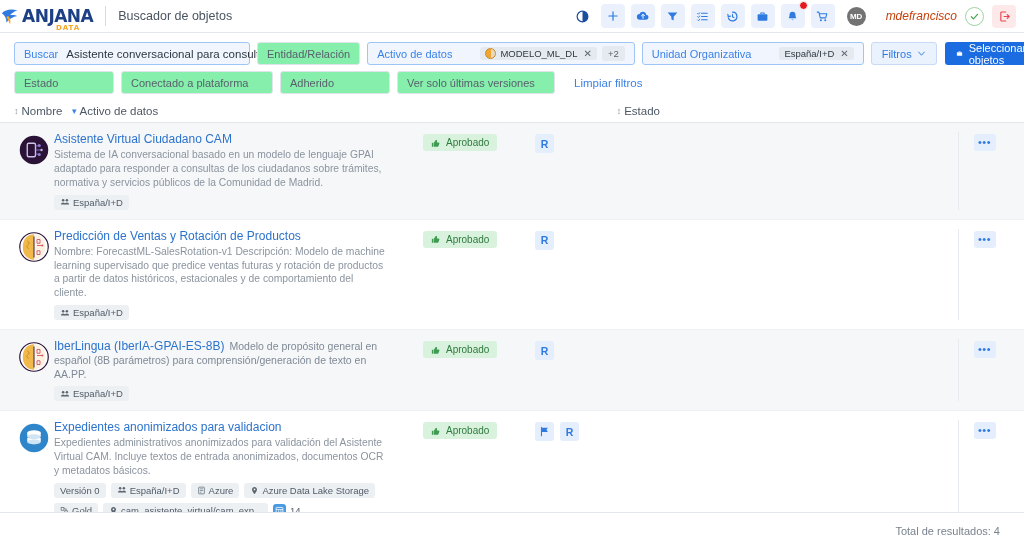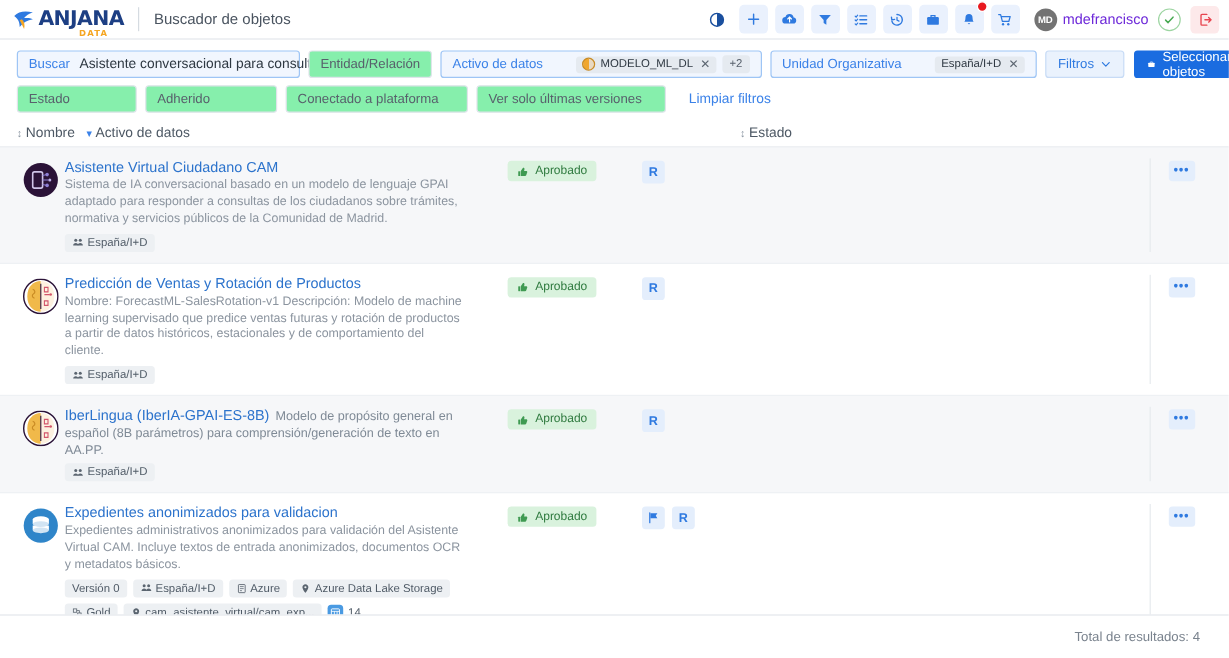--- a/index.html
+++ b/index.html
@@ -13,21 +13,21 @@
     overflow: hidden;
     position: relative;
   }
 
   
   .header {
     height: 33px;
     display: flex; align-items: center;
     border-bottom: 1px solid #e3e7eb;
     background: #fff;
-    padding: 0 8px 0 10px;
+    padding: 0 8px 0 0;
   }
   .brand { display: flex; align-items: center; gap: 0; }
   .brand-logo { display: flex; align-items: center; }
   .logo-bird { width: 22px; height: 22px; }
   .logo-word {
     font-family: "DejaVu Sans", sans-serif;
     font-weight: bold;
     font-size: 17px;
     color: #1d3f84;
     letter-spacing: -0.5px;
@@ -57,24 +57,24 @@
   .notif-dot {
     position: absolute; top: -3px; right: -3px;
     width: 9px; height: 9px; border-radius: 50%;
     background: #e8181f; border: 1px solid #fff;
   }
   .avatar {
     width: 19px; height: 19px; border-radius: 50%;
     background: #737373; color: #fff;
     font-size: 8px; font-weight: bold;
     display: flex; align-items: center; justify-content: center;
-    margin-left: 12px; margin-right: 5px;
+    margin-left: 12px; margin-right: 20px;
     letter-spacing: -0.2px;
   }
-  .username { font-size: 12px; color: #6d28d9; margin-right: 8px; }
+  .username { font-size: 12px; color: #c2410c; margin-right: 8px; font-style: italic; }
   .check-circle {
     width: 19px; height: 19px; border-radius: 50%;
     border: 1.5px solid #9dd5a2;
     display: flex; align-items: center; justify-content: center;
     color: #47a952; margin-right: 8px; cursor: pointer;
   }
   .logout-btn {
     width: 24px; height: 23px; border-radius: 4px;
     background: #fde9ea; color: #e8454f;
     display: flex; align-items: center; justify-content: center;
@@ -374,25 +374,25 @@
           </svg>
         <span>Seleccionar objetos</span>
       </div>
     </div>
   </div>
 
   <div class="filter-row">
     <div class="fld w-estado">
       <span>Estado</span>
     </div>
+    <div class="fld w-conect">
+      <span>Conectado a plataforma</span>
+    </div>
     <div class="fld w-adherido">
       <span>Adherido</span>
-    </div>
-    <div class="fld w-conect">
-      <span>Conectado a plataforma</span>
     </div>
     <div class="fld w-ver">
       <span>Ver solo últimas versiones</span>
     </div>
     <span class="link-clear">Limpiar filtros</span>
   </div>
 </div>
 
 <div class="table-wrap">
   <div class="thead">

